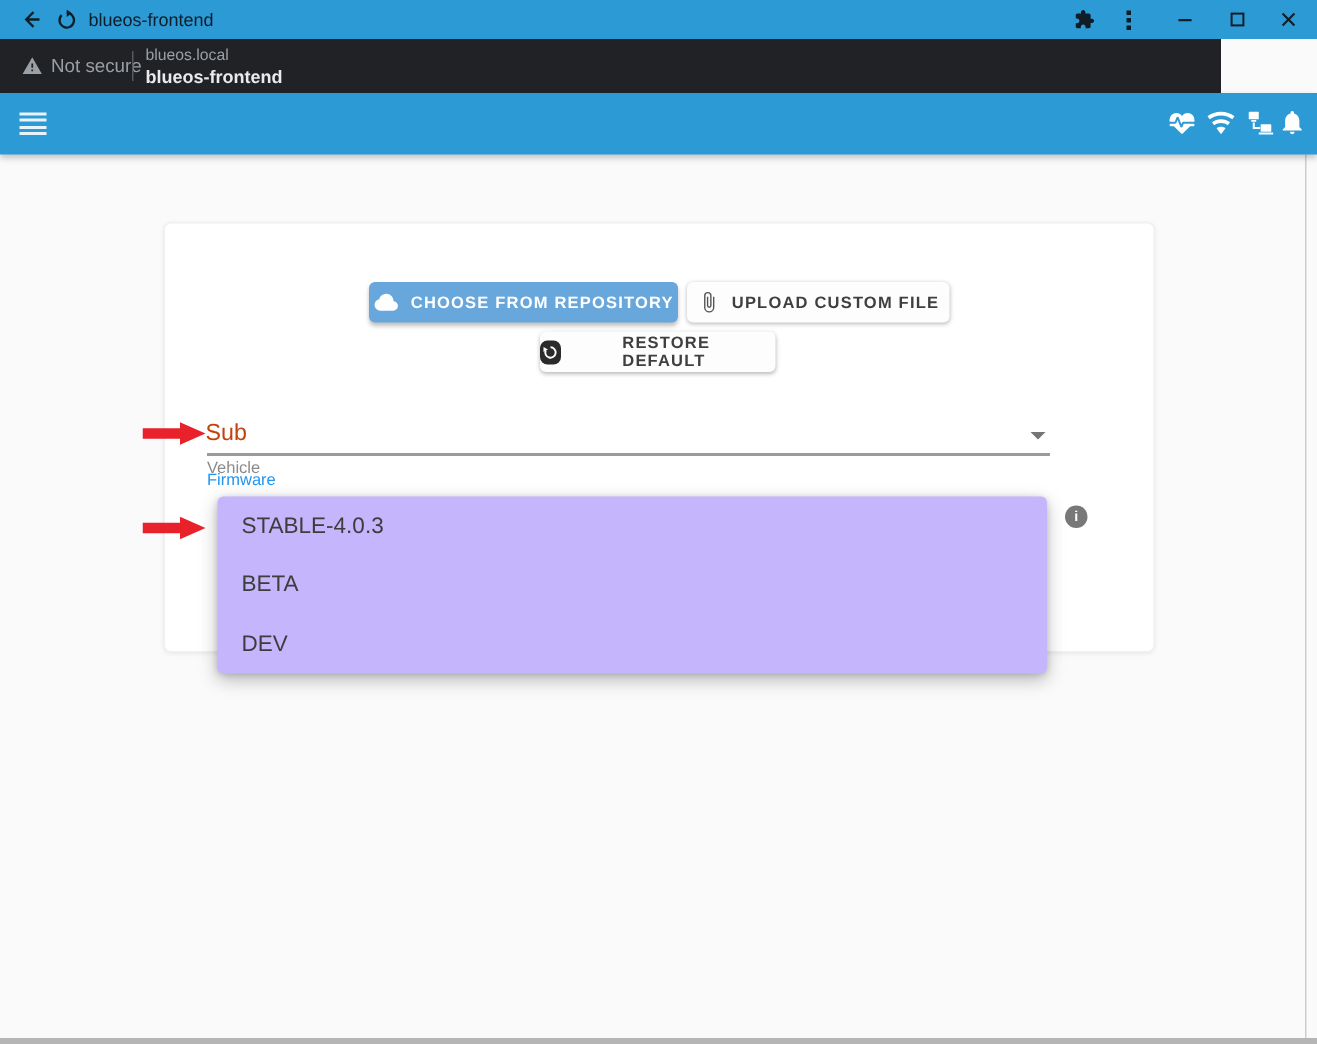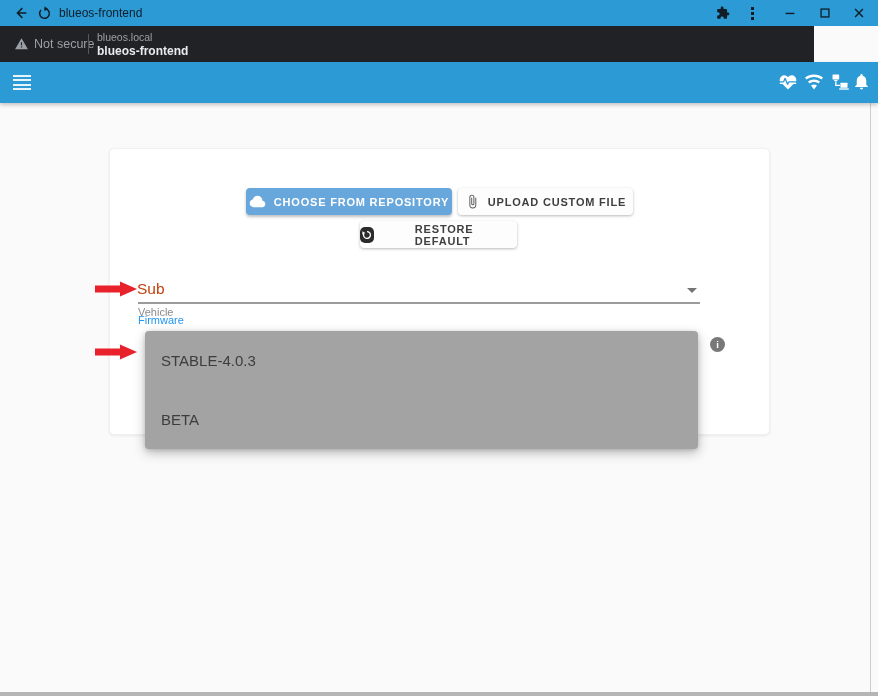--- a/index.html
+++ b/index.html
@@ -35,21 +35,21 @@
   .btn-primary { background:#68a7dc; color:#ffffff; box-shadow:0 2px 3px rgba(0,0,0,0.25); }
   .btn-light { background:#fdfdfd; color:#3f3f3f; box-shadow:0 1px 3px rgba(0,0,0,0.28); }
   .restore-glyph { width:16px; height:16px; background:#2b2b2b; border-radius:5px; display:flex; align-items:center; justify-content:center; }
 
   .field-label { position:absolute; font-size:11px; color:#8b8b8b; z-index:2; }
   .field-label.active { color:#2196f3; }
   .field-value { position:absolute; font-size:15.5px; color:#c2410c; z-index:2; cursor:pointer; }
   .field-line { position:absolute; height:1.5px; background:#9b9b9b; z-index:2; }
   .caret { position:absolute; width:0; height:0; border-left:5px solid transparent; border-right:5px solid transparent; border-top:5px solid #757575; z-index:2; cursor:pointer; }
 
-  .menu { position:absolute; left:145px; top:331px; width:553px; height:118px; background:#a3a3a3; border-radius:4px; box-shadow:0 4px 12px rgba(0,0,0,0.26), 0 1px 4px rgba(0,0,0,0.14); z-index:10; display:flex; flex-direction:column; }
+  .menu { position:absolute; left:145px; top:331px; width:553px; height:118px; background:#c4b5fd; border-radius:4px; box-shadow:0 4px 12px rgba(0,0,0,0.26), 0 1px 4px rgba(0,0,0,0.14); z-index:10; display:flex; flex-direction:column; }
   .menu-item { flex:1; display:flex; align-items:center; padding-left:16px; font-size:15px; color:#3d3d3d; cursor:pointer; }
 
   .info-btn { position:absolute; left:710px; top:337px; width:15px; height:15px; border-radius:50%; background:#787878; color:#ffffff; font-size:9.5px; font-weight:bold; display:flex; align-items:center; justify-content:center; z-index:3; cursor:pointer; }
 
   .annotation { position:absolute; z-index:20; }
 
   .right-border-line { position:absolute; left:870px; top:103px; width:1px; height:589px; background:#cdcdcd; }
   .bottom-border { position:absolute; left:0; top:692px; width:878px; height:4px; background:#b5b5b5; }
 </style>
 </head>
@@ -178,20 +178,21 @@
   <span class="field-label" style="left:138px; top:266px;margin-top:40px;">Vehicle</span>
   <span class="field-value" style="left:137px; top:280px;">Sub</span>
   <span class="field-line" style="left:138px; top:302px; width:562px;"></span>
   <span class="caret" style="left:687px; top:288px;"></span>
 
   <span class="field-label active" style="left:138px; top:314px;">Firmware</span>
 
   <div class="menu">
     <div class="menu-item">STABLE-4.0.3</div>
     <div class="menu-item">BETA</div>
+    <div class="menu-item">DEV</div>
   </div>
 
   <span class="info-btn">i</span>
 
   <span class="annotation" style="left:95px; top:281px;">
     <svg width="43" height="16">
         <polygon points="0,4.5 25,4.5 25,0.5 42,8 25,15.5 25,11.5 0,11.5" fill="#e8212b"></polygon>
       </svg>
   </span>
   <span class="annotation" style="left:95px; top:344px;">

